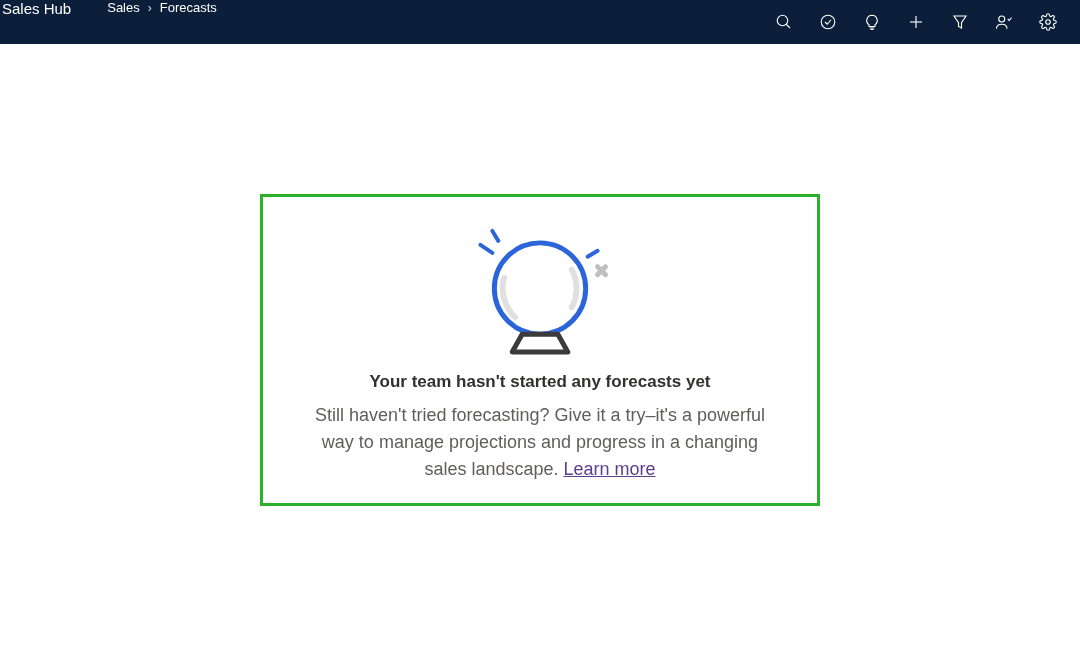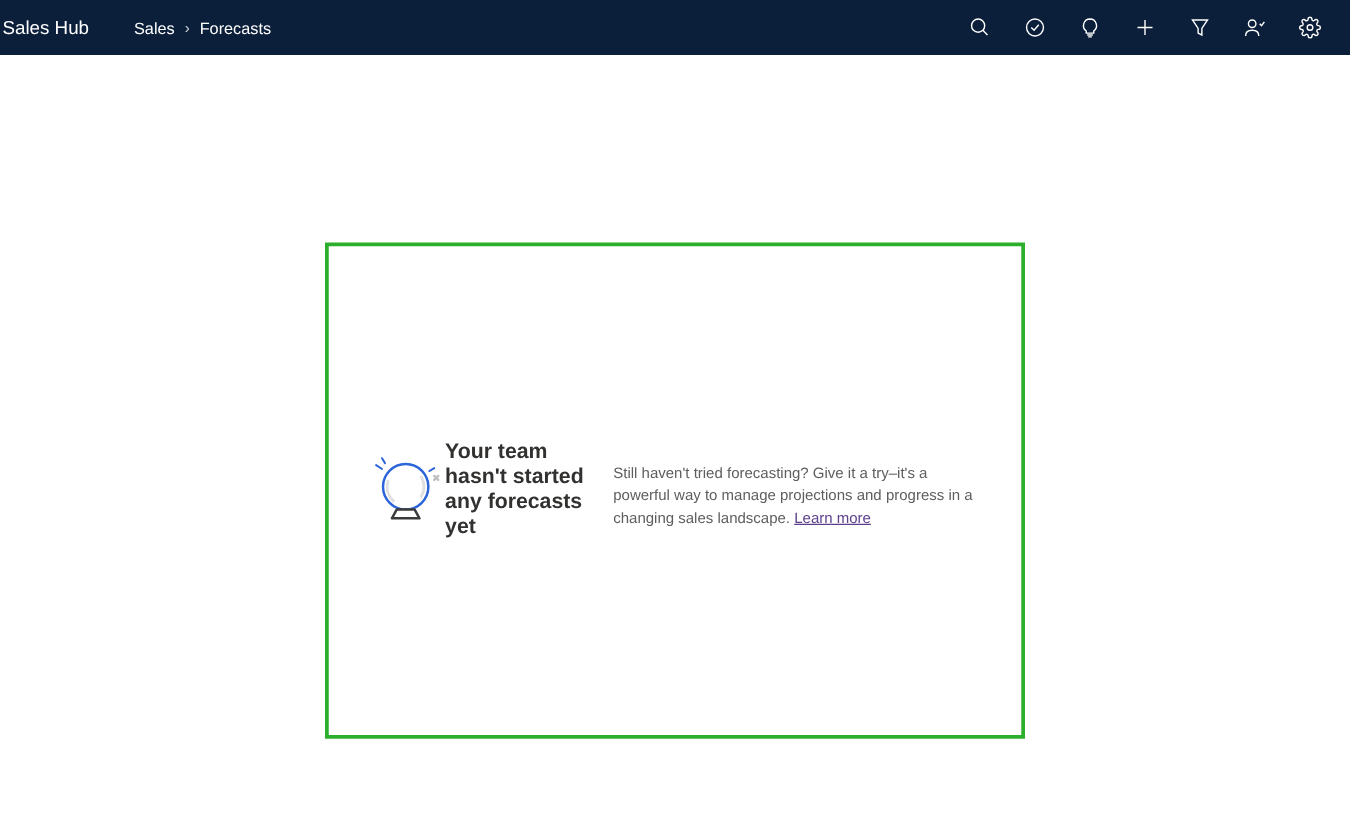--- a/index.html
+++ b/index.html
@@ -2,21 +2,21 @@
 <html><head>
   <meta charset="utf-8">
   <style>
     * { margin: 0; padding: 0; box-sizing: border-box; }
     body { font-family: "Segoe UI", -apple-system, sans-serif; background: #fff; width: 1080px; height: 656px; overflow: hidden; }
     
     .header {
       height: 44px;
       background: #0b1f3a;
       display: flex;
-      align-items: center;
+      align-items: flex-start;
       color: #fff;
       padding: 0 10px 0 0;
     }
     .app-name {
       font-size: 15px;
       padding: 0 12px 0 2px;
     }
     .breadcrumb {
       display: flex;
       align-items: center;
@@ -45,43 +45,43 @@
       stroke-width: 1.5;
     }
     
     .main {
       display: flex;
       justify-content: center;
       padding-top: 150px;
     }
     .empty-card {
       width: 560px;
-      height: 397px;
+      height: 312px;
       border: 3px solid #2cb02c;
       background: #fff;
       display: flex;
-      flex-direction: row;
+      flex-direction: column;
       align-items: center;
       padding: 26px 30px 20px;
     }
     .illustration {
       width: 160px;
       height: 140px;
       margin-bottom: 10px;
     }
     .empty-title {
       font-size: 17px;
       font-weight: 600;
       color: #323130;
       margin-bottom: 10px;
     }
     .empty-text {
-      font-size: 12px;
+      font-size: 18px;
       color: #605e5c;
-      text-align: left;
+      text-align: center;
       line-height: 1.5;
       max-width: 460px;
     }
     .learn-link {
       color: #5b3f8c;
       text-decoration: underline;
       cursor: pointer;
     }
   </style>
 </head>

